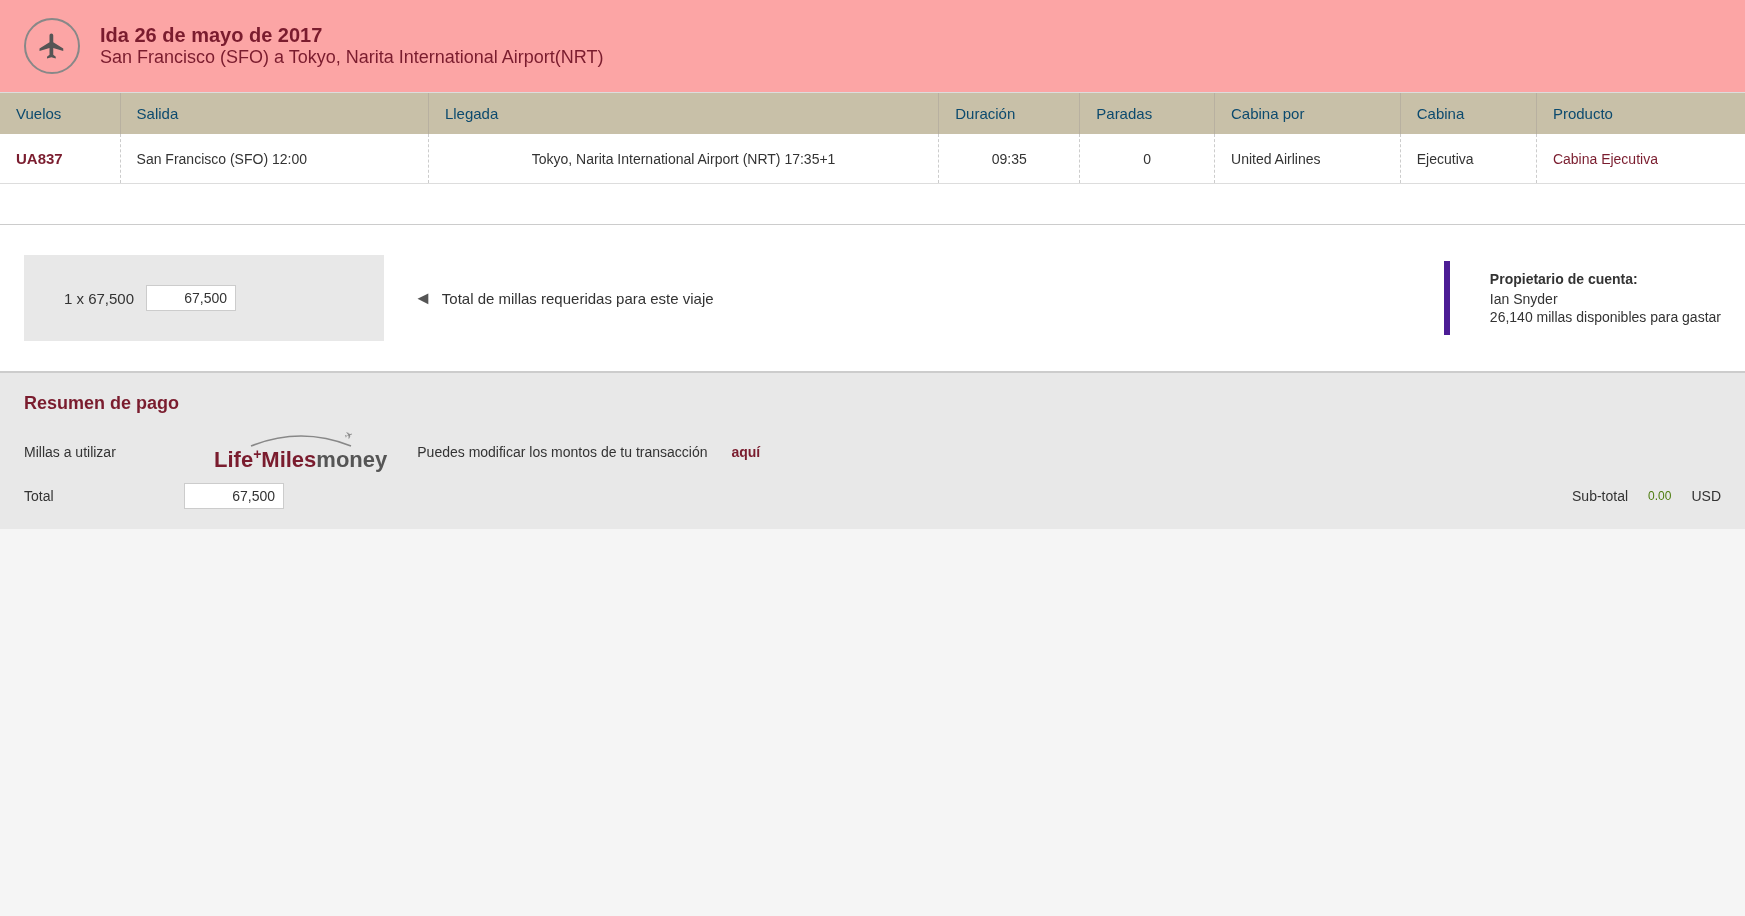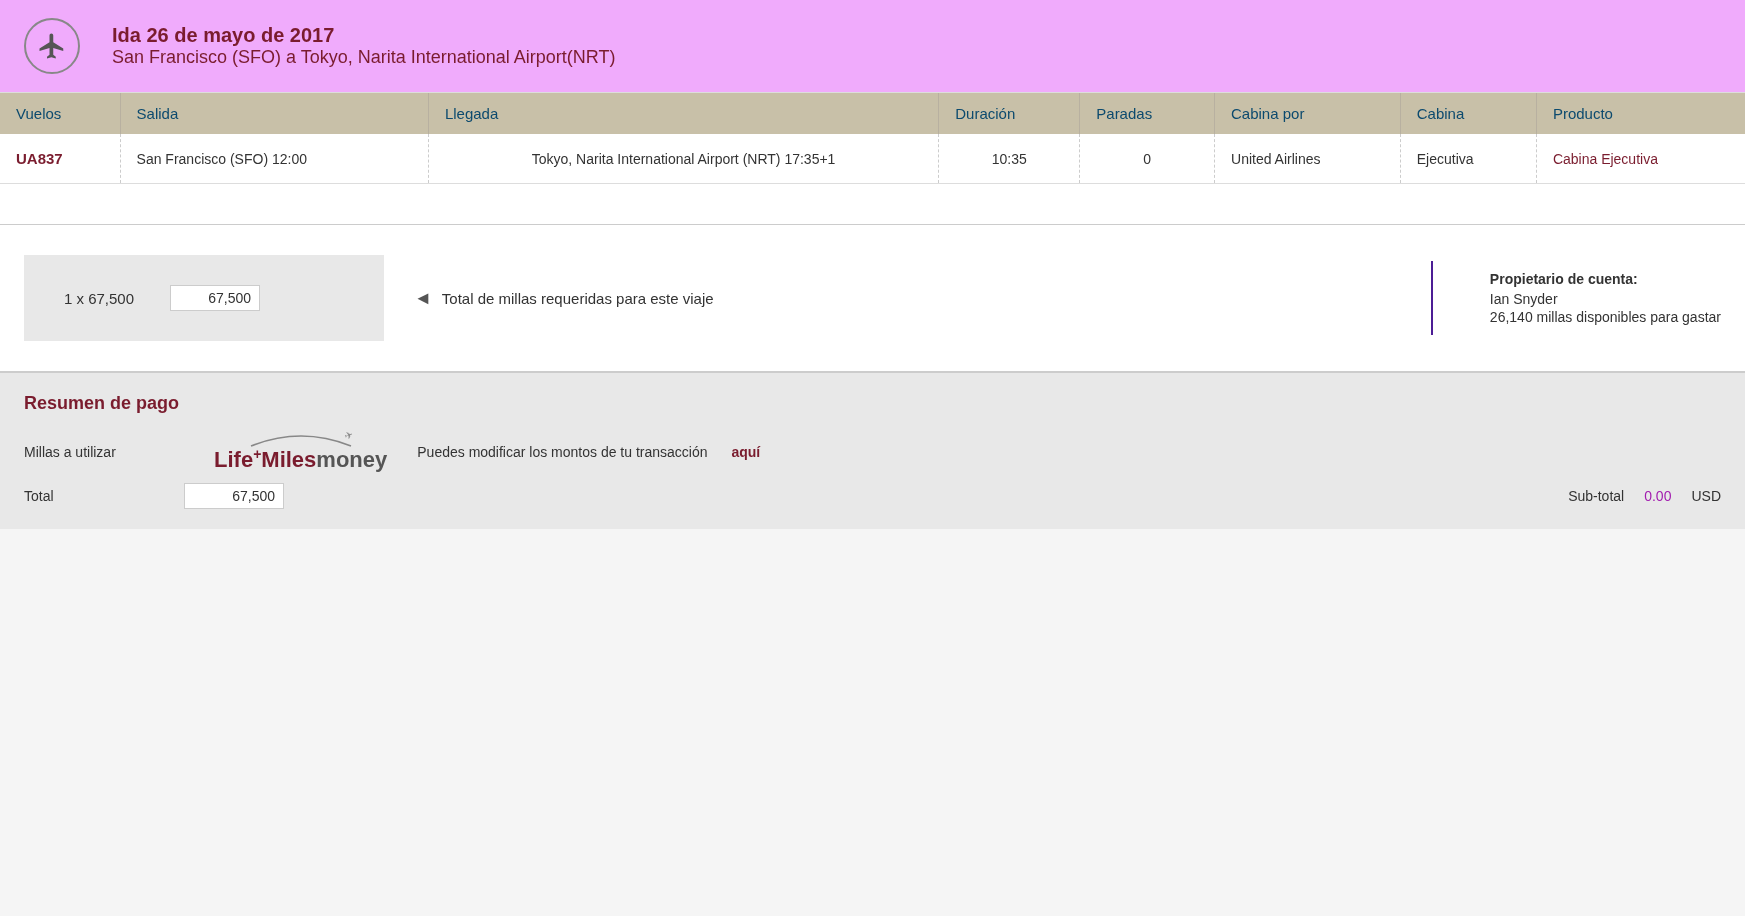--- a/index.html
+++ b/index.html
@@ -11,25 +11,25 @@
     }
 
     .page-container {
       background: #fff;
       max-width: 1745px;
       margin: 0 auto;
     }
 
     
     .flight-header {
-      background: #f0abfc;
+      background: #fca5a5;
       padding: 18px 24px;
       display: flex;
       align-items: center;
-      gap: 32px;
+      gap: 20px;
       border-bottom: 1px solid #ddd;
     }
 
     .plane-icon-circle {
       width: 56px;
       height: 56px;
       border-radius: 50%;
       border: 2px solid #888;
       display: flex;
       align-items: center;
@@ -138,21 +138,21 @@
       display: flex;
       align-items: center;
       gap: 0;
     }
 
     .miles-box {
       background: #e8e8e8;
       padding: 30px 40px;
       display: flex;
       align-items: center;
-      gap: 36px;
+      gap: 12px;
       min-width: 360px;
     }
 
     .miles-quantity {
       font-size: 15px;
       color: #333;
       white-space: nowrap;
     }
 
     .miles-input {
@@ -178,22 +178,22 @@
       color: #555;
     }
 
     .miles-label-text {
       font-size: 15px;
       color: #333;
     }
 
     .account-section {
       margin-left: auto;
-      padding-left: 57px;
-      border-left: 2px solid #4c1d95;
+      padding-left: 40px;
+      border-left: 6px solid #4c1d95;
       padding-top: 10px;
       padding-bottom: 10px;
     }
 
     .account-owner-label {
       font-weight: bold;
       font-size: 14px;
       color: #333;
     }
 
@@ -304,22 +304,22 @@
       align-items: center;
       gap: 20px;
     }
 
     .subtotal-label {
       font-size: 14px;
       color: #333;
     }
 
     .subtotal-value {
-      font-size: 14px;
-      color: #a21caf;
+      font-size: 12px;
+      color: #4d7c0f;
     }
 
     .subtotal-currency {
       font-size: 14px;
       color: #333;
     }
 
     
     .lifemiles-logo-wrap {
       position: relative;
@@ -357,21 +357,21 @@
           <th>Cabina por</th>
           <th>Cabina</th>
           <th>Producto</th>
         </tr>
       </thead>
       <tbody>
         <tr>
           <td class="flight-number">UA837</td>
           <td>San Francisco (SFO) 12:00</td>
           <td class="center-text">Tokyo, Narita International Airport (NRT) 17:35+1</td>
-          <td class="center-text">10:35</td>
+          <td class="center-text">09:35</td>
           <td class="center-text">0</td>
           <td>United Airlines</td>
           <td>Ejecutiva</td>
           <td class="product-link">Cabina Ejecutiva</td>
         </tr>
       </tbody>
     </table>
   </div>
 
   <div class="spacer"></div>

